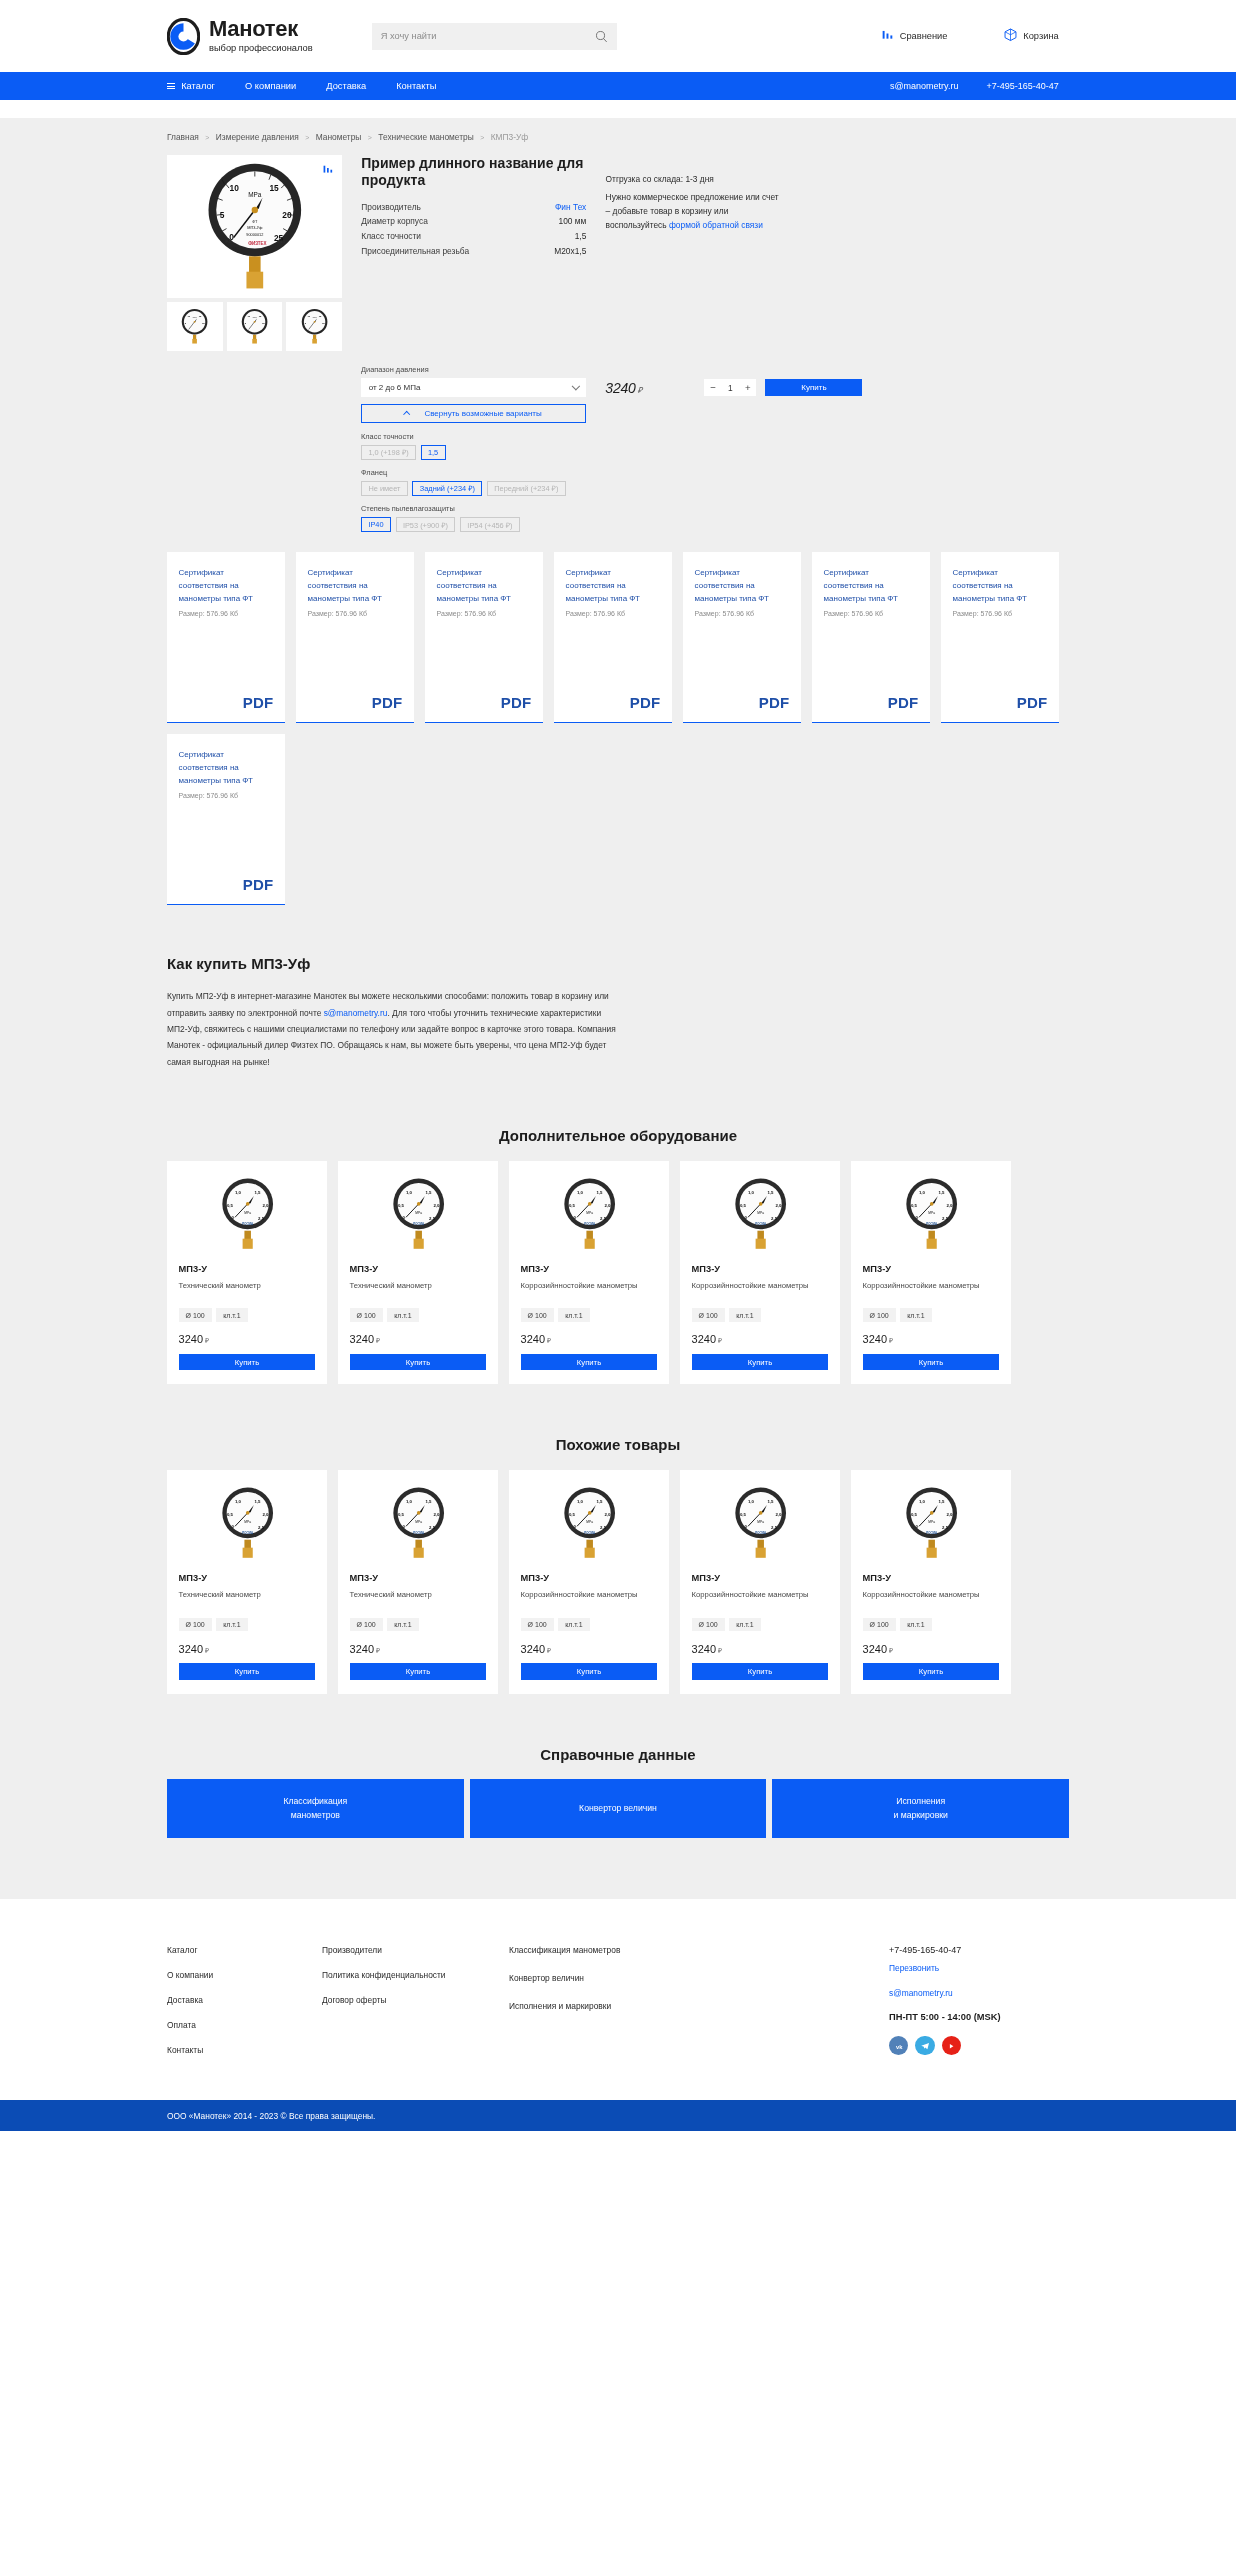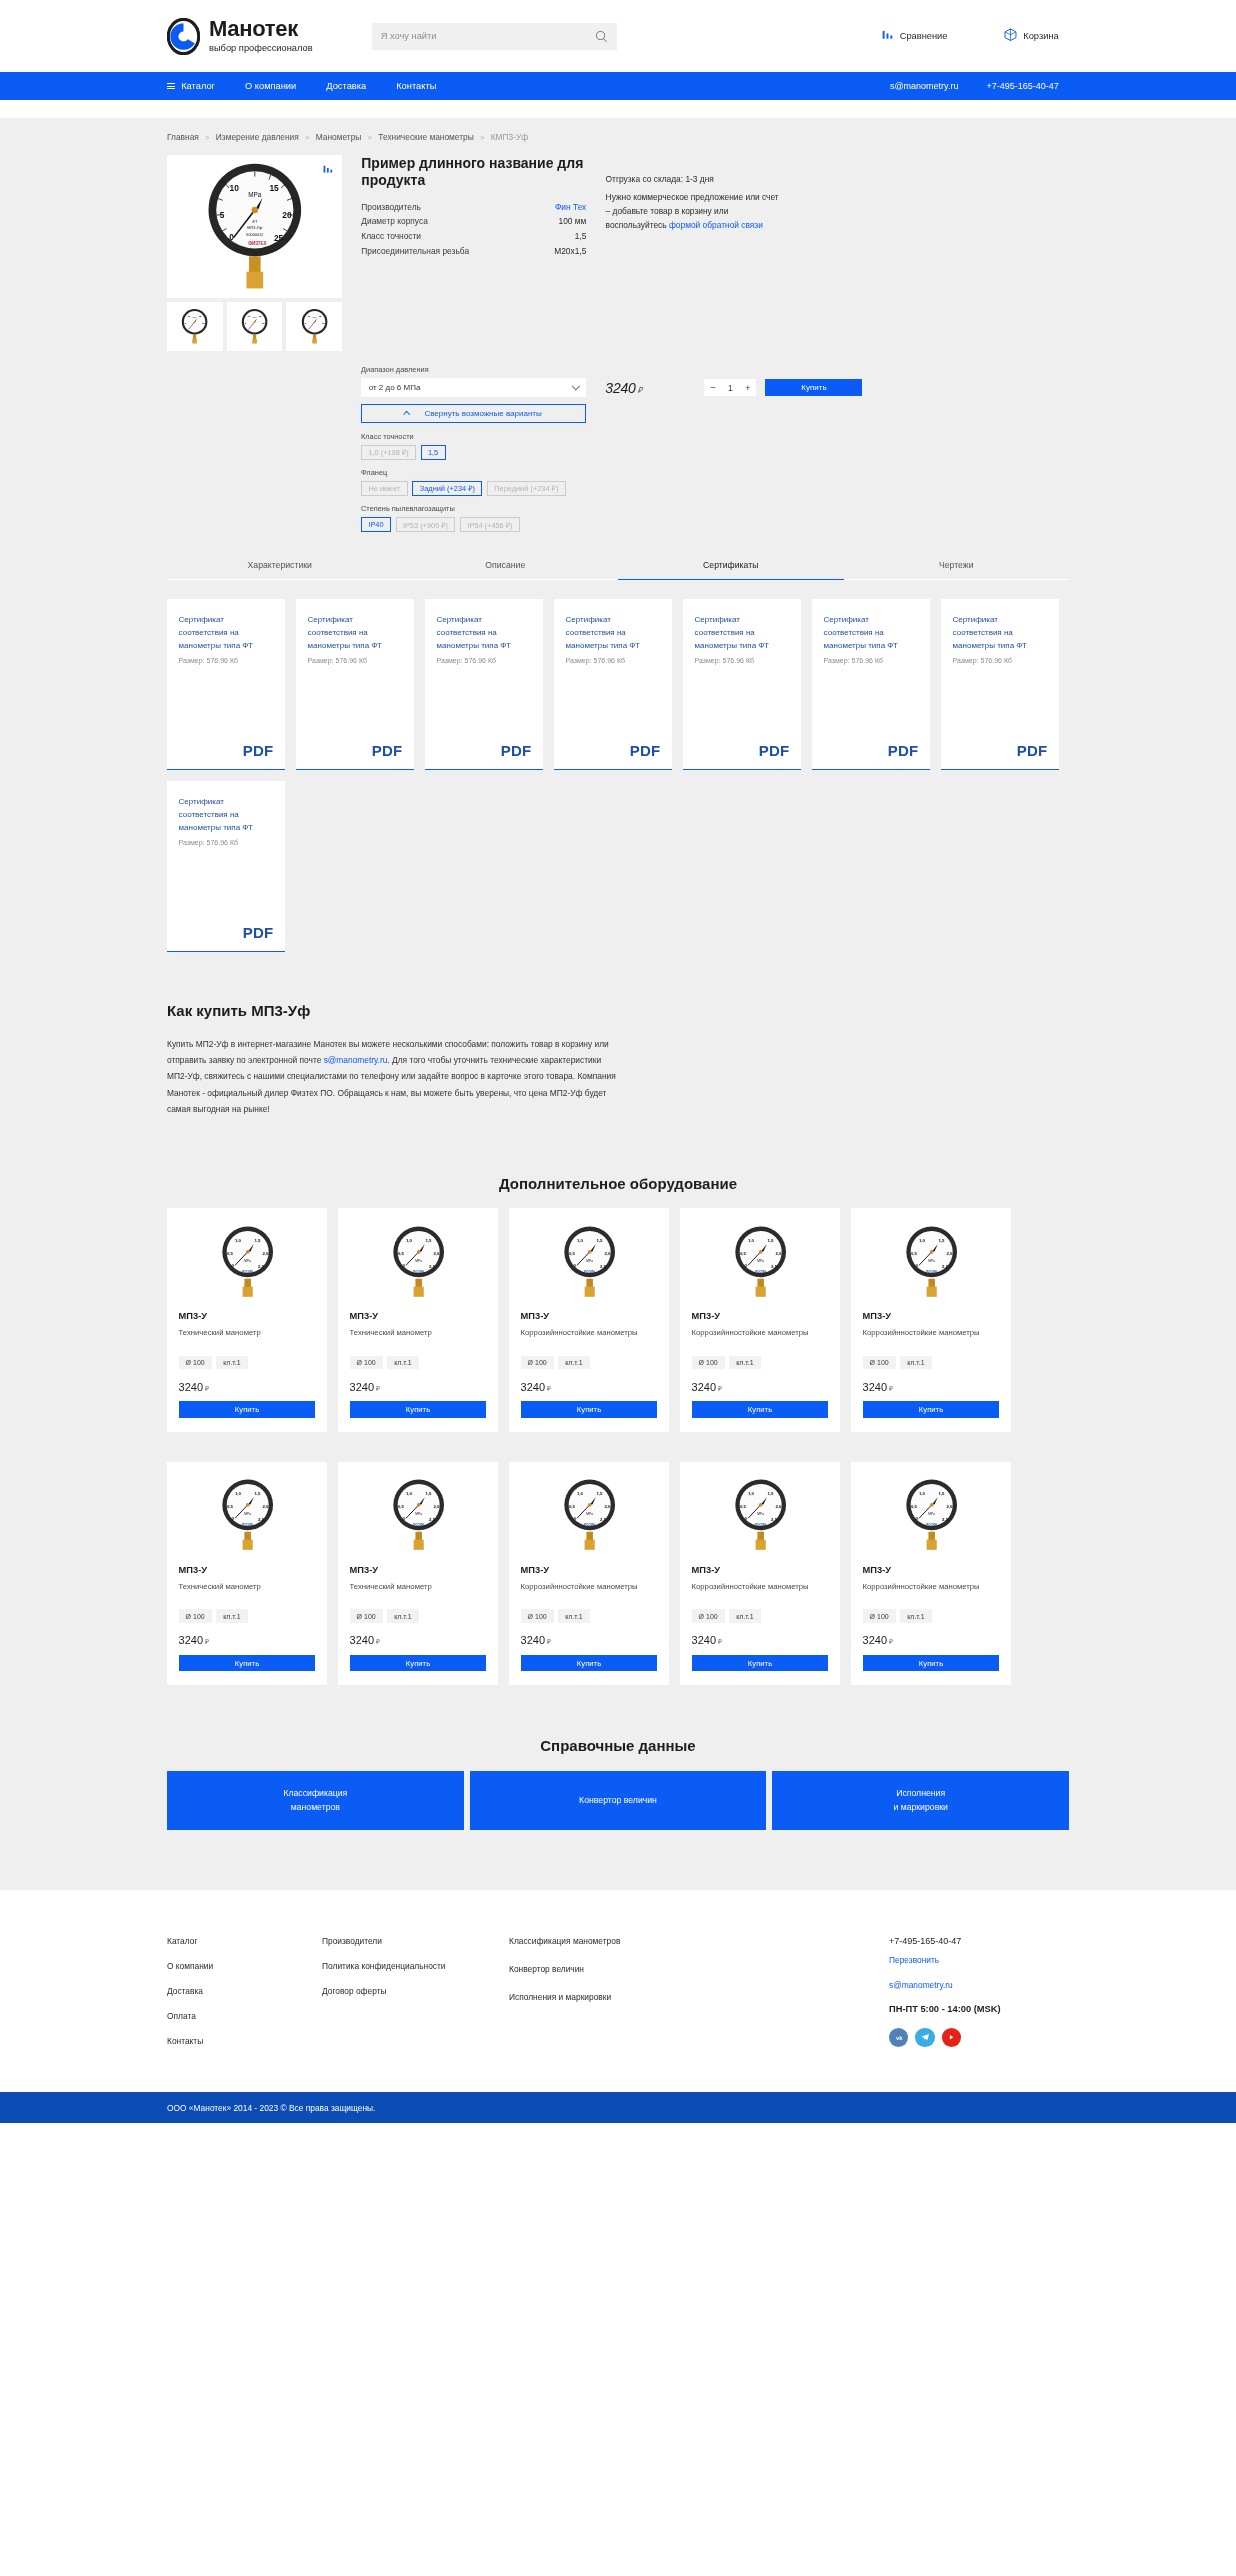--- a/index.html
+++ b/index.html
@@ -434,26 +434,20 @@
         </div>
         <div class="qty">
           <button>−</button>
           <div class="n">1</div>
           <button>+</button>
         </div>
         <button class="buy-btn">Купить</button>
       </div>
     </div>
 
-    <div class="tabs" id="tabs">
-        <div class="tab">Характеристики</div>
-        <div class="tab">Описание</div>
-        <div class="tab active">Сертификаты</div>
-        <div class="tab">Чертежи</div>
-      </div>
 
     <div class="certs" id="certs">
         <div class="cert">
           <div class="cert-title">Сертификат соответствия на манометры типа ФТ</div>
           <div class="cert-size">Размер: 576.96 Кб</div>
           <div class="cert-pdf">PDF</div>
         </div>
         <div class="cert">
           <div class="cert-title">Сертификат соответствия на манометры типа ФТ</div>
           <div class="cert-size">Размер: 576.96 Кб</div>
@@ -648,20 +642,21 @@
           <div class="pcard-desc">Коррозийнностойкие манометры</div>
           <div class="pcard-tags">
             <span class="ptag">Ø 100</span>
             <span class="ptag">кл.т.1</span>
           </div>
           <div class="pcard-price"><span>3240</span><span class="rub">₽</span></div>
           <button class="pcard-buy">Купить</button>
         </div>
       </div>
 
+    <div class="sect-title">Похожие товары</div>
     <div class="pgrid" id="grid-similar">
         <div class="pcard">
           <div class="pcard-img">
             <svg width="67" height="77" viewBox="0 0 185 205">
               <rect x="84" y="150" width="18" height="26" fill="#c08a1e"></rect>
               <rect x="79" y="172" width="28" height="28" fill="#d9a233"></rect>
               <circle cx="93" cy="76" r="70" fill="#2b2b2b"></circle>
               <circle cx="93" cy="76" r="58" fill="#fcfcfc"></circle>
               <g fill="#111" font-family="Liberation Sans, sans-serif" font-size="12" font-weight="bold">
                 <text x="66" y="48" text-anchor="middle">1,0</text>

